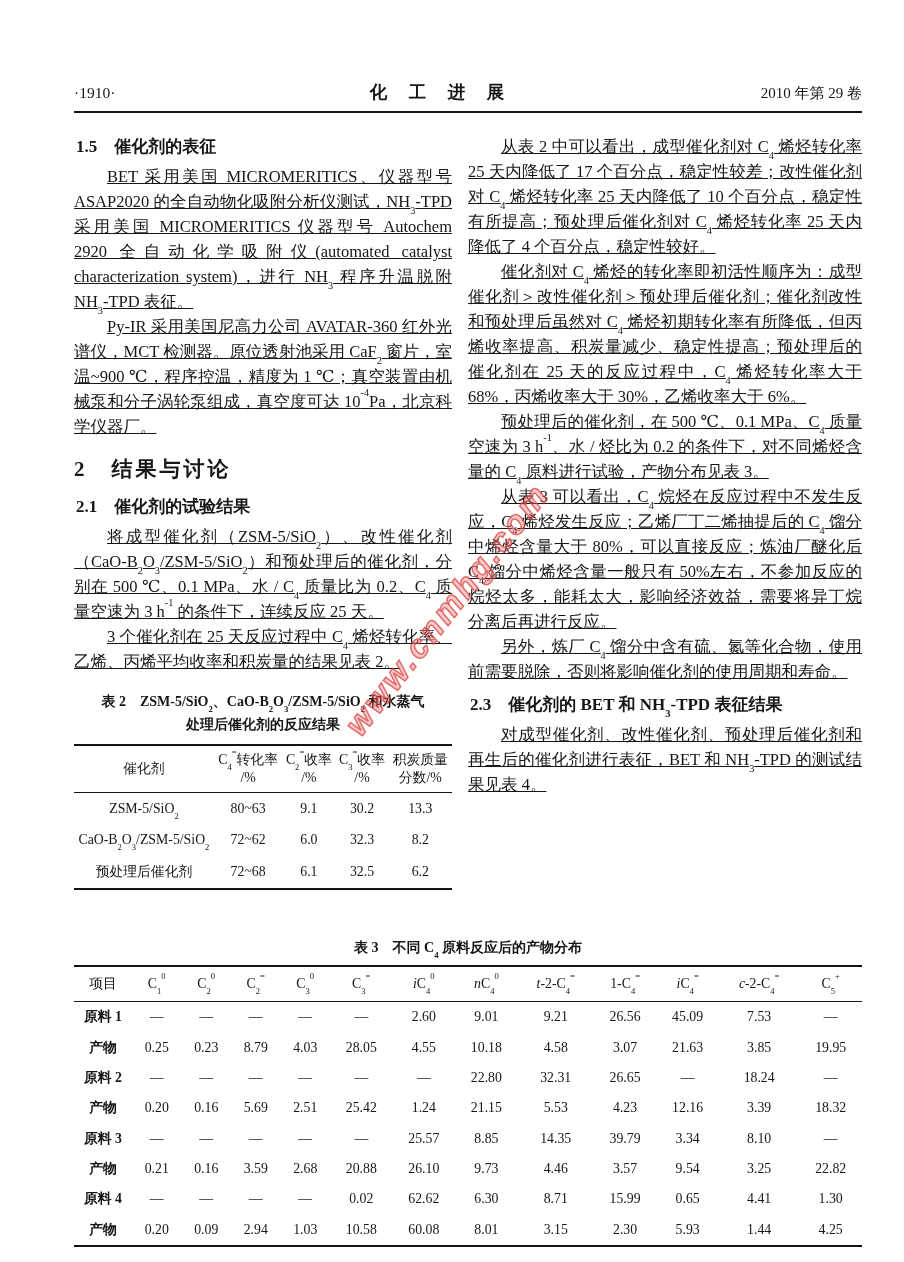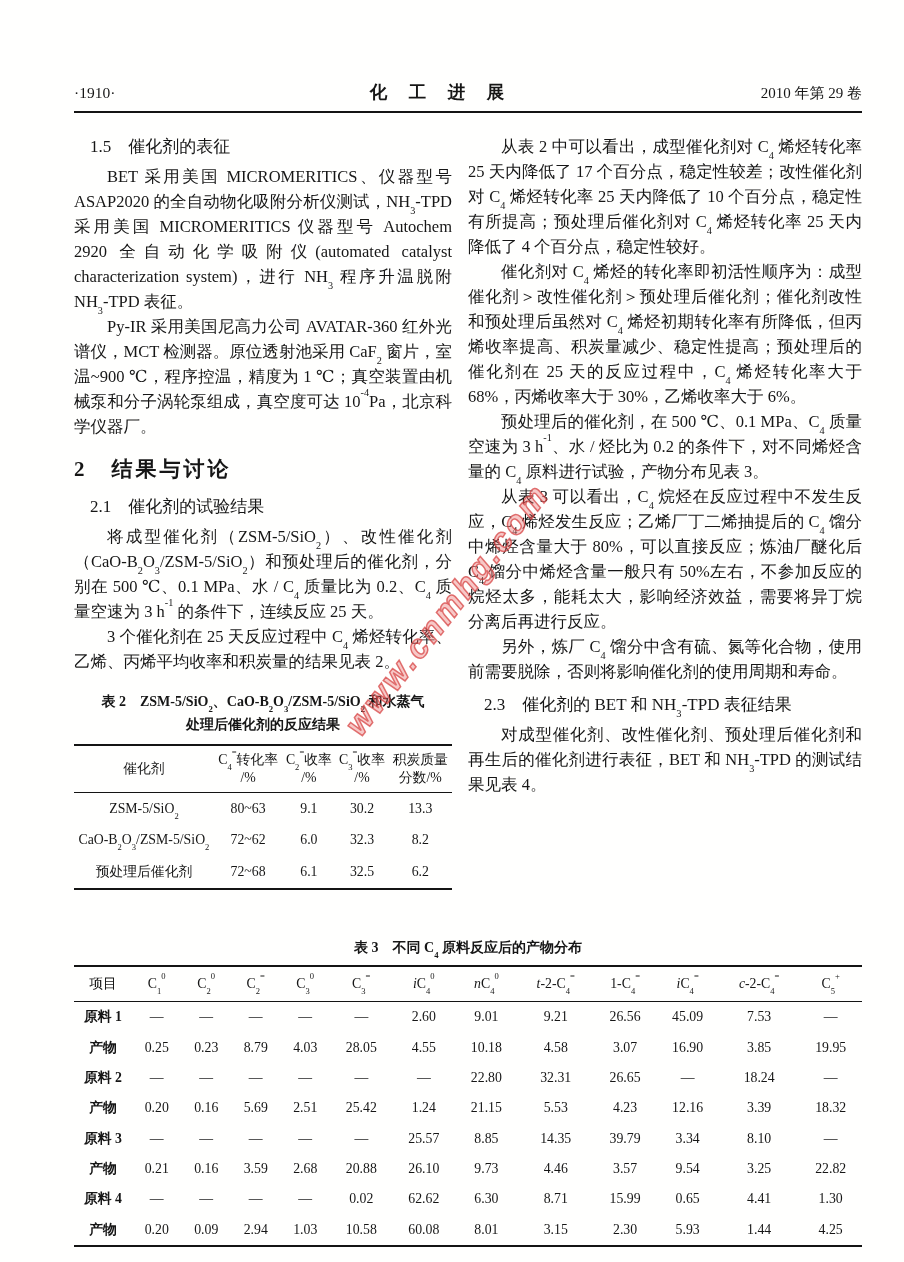--- a/index.html
+++ b/index.html
@@ -9,22 +9,22 @@
   
   .header{position:absolute;left:74px;right:42px;top:80px;display:flex;justify-content:space-between;align-items:baseline;border-bottom:2.5px solid #141414;padding-bottom:7px;font-size:15.5px;}
   .header .journal{font-weight:bold;font-size:17.5px;letter-spacing:2px;}
   .header .issue{font-size:15px;}
 
   
   .columns{position:absolute;top:134px;left:74px;display:flex;gap:16px;}
   .col{text-align:justify;}
   .col.left{width:378px;}
   .col.right{width:394px;}
-  p.body{font-size:16.5px;line-height:25px;text-indent:2em;margin:0;}
-  .h-sub{font-size:17px;font-weight:normal;margin:0 0 5px 16px;line-height:25px;}
+  p.body{font-size:16.5px;line-height:25px;text-indent:2em;margin:0;text-decoration:underline;}
+  .h-sub{font-size:17px;font-weight:bold;margin:0 0 5px 2px;line-height:25px;}
   .h-sub.mid{margin-top:8px;}
   .h-main{font-size:21px;font-weight:bold;margin:17px 0 11px 0;letter-spacing:3px;line-height:27px;}
 
   sup{font-size:0.62em;line-height:0;position:relative;top:-0.45em;}
   sub{font-size:0.62em;line-height:0;position:relative;top:0.28em;}
 
   
   .tbl-title{font-size:14px;font-weight:bold;text-align:center;line-height:23px;margin-top:16px;}
   .tbl-title.single{margin-top:0;}
   table{border-collapse:collapse;width:100%;margin-top:8px;border-top:2.3px solid #141414;border-bottom:2.3px solid #141414;}
@@ -207,21 +207,21 @@
             <td class="rowlabel">产物</td>
             <td>0.25</td>
             <td>0.23</td>
             <td>8.79</td>
             <td>4.03</td>
             <td>28.05</td>
             <td>4.55</td>
             <td>10.18</td>
             <td>4.58</td>
             <td>3.07</td>
-            <td>16.90</td>
+            <td>21.63</td>
             <td>3.85</td>
             <td>19.95</td>
           </tr>
           <tr>
             <td class="rowlabel">原料 2</td>
             <td>—</td>
             <td>—</td>
             <td>—</td>
             <td>—</td>
             <td>—</td>

